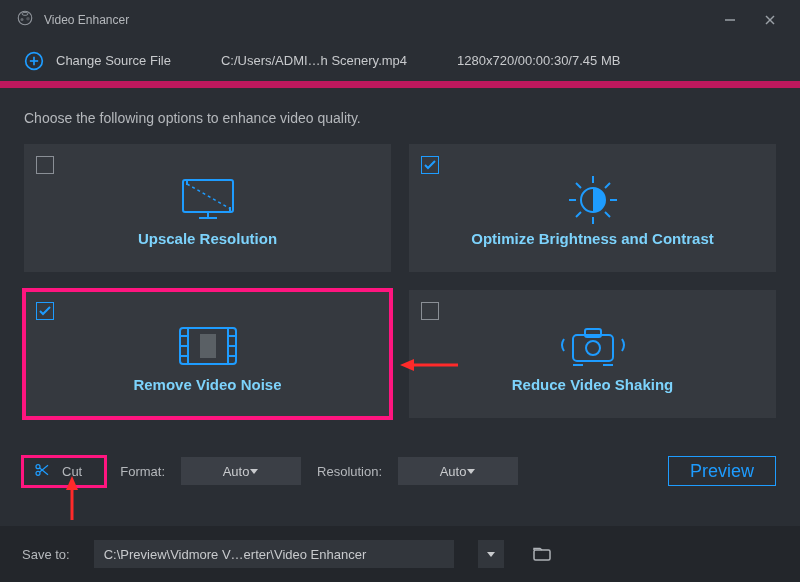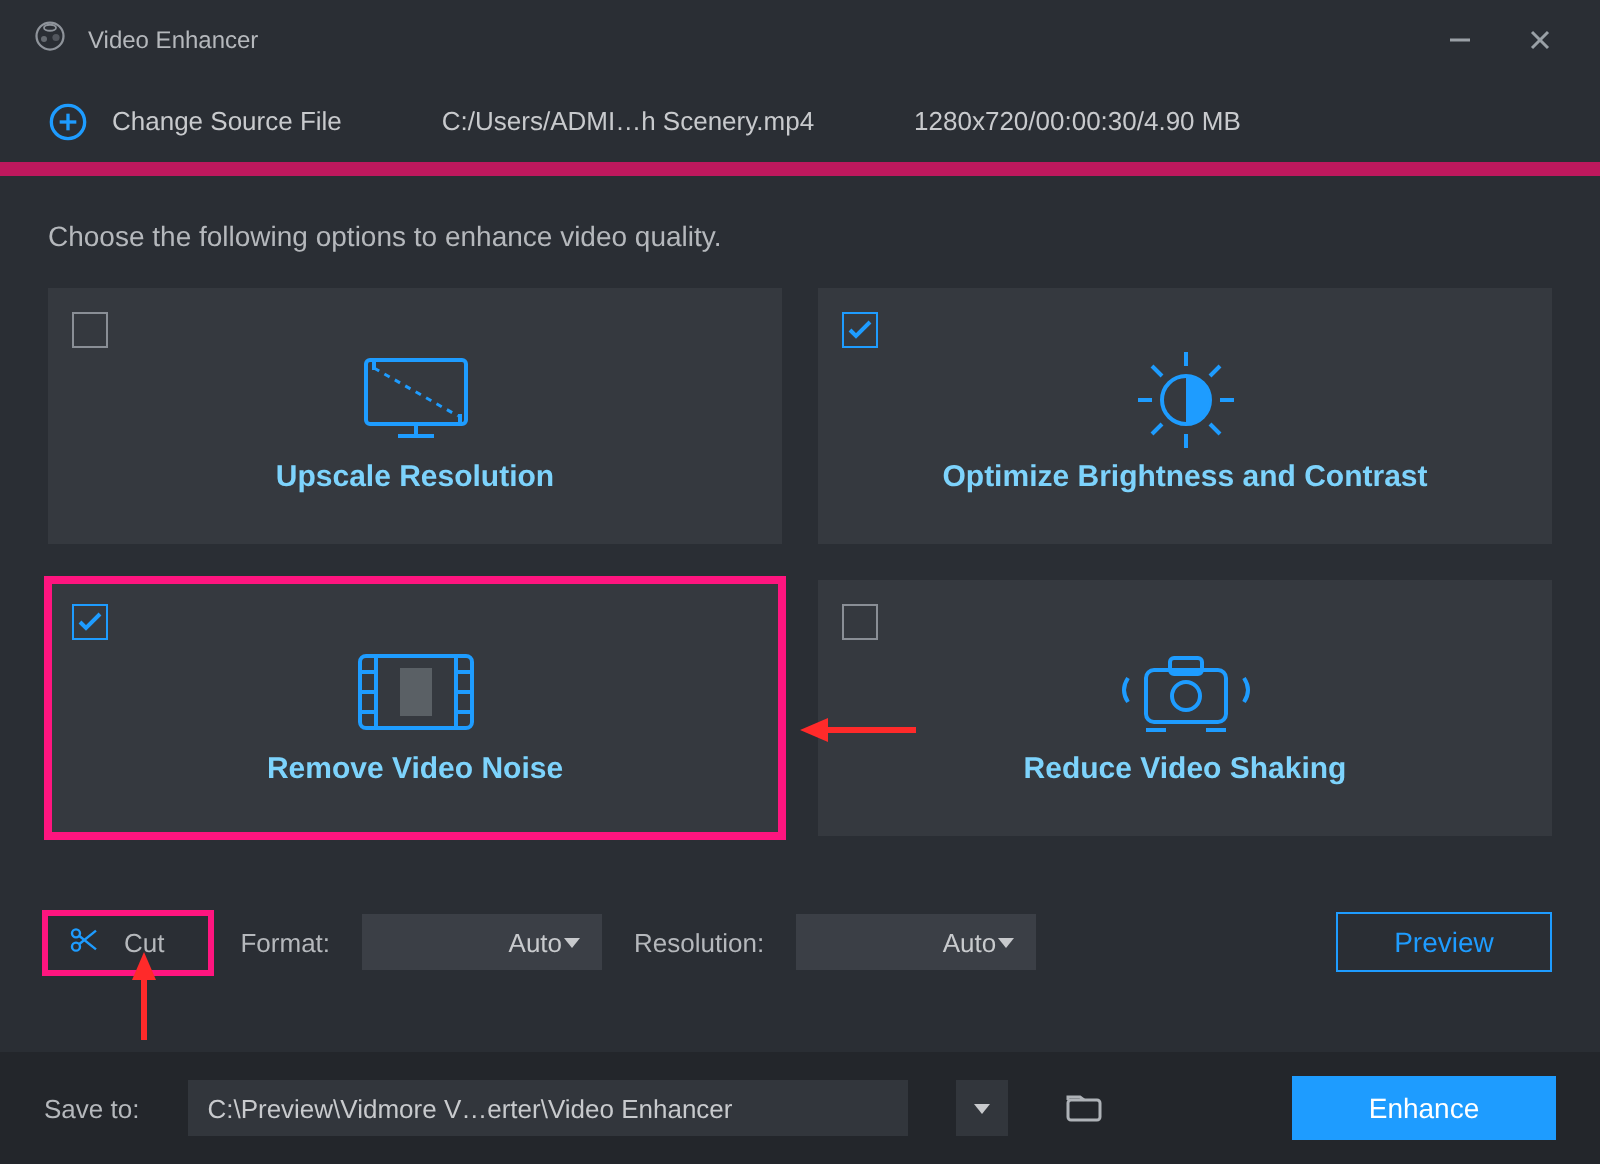--- a/index.html
+++ b/index.html
@@ -32,24 +32,24 @@
   .card.checked .chk svg { display:block; width:12px; height:12px; }
   .card .icon-slot { height:60px; display:flex; align-items:center; justify-content:center; }
   .card .label { font-size:15px; color:#7dd3fc; font-weight:600; }
   .card.highlight { outline:4px solid #ff157f; outline-offset:-2px; }
 
   
   .ctrls { margin-top:38px; display:flex; align-items:center; gap:16px; font-size:13px; }
   .cut-btn { display:flex; align-items:center; gap:12px; padding:4px 22px 4px 10px; outline:3px solid #ff157f; }
   .cut-btn svg { width:16px; height:16px; }
   .ctrl-lbl { color:#b5b8bc; }
-  .dropdown { background:#3b3f46; height:28px; width:120px; display:flex; align-items:center; justify-content:flex-end; padding:0 10px; font-size:13px; color:#c8cacd; }
+  .dropdown { background:#3b3f46; height:28px; width:120px; display:flex; align-items:center; justify-content:center; padding:0 10px; font-size:13px; color:#c8cacd; }
   .dropdown svg { width:10px; height:10px; }
   .ctrls-spacer { flex:1; }
-  .preview-btn { border:1px solid #1e9cff; color:#1e9cff; background:transparent; height:30px; width:108px; display:flex; align-items:center; justify-content:center; font-size:14px; }
+  .preview-btn { border:1px solid #1e9cff; color:#1e9cff; background:transparent; height:30px; width:108px; display:flex; align-items:center; justify-content:center; font-size:18px; }
 
   
   .bottom { height:56px; background:#23262b; display:flex; align-items:center; padding:0 22px; gap:24px; font-size:13px; }
   .saveto-lbl { color:#b5b8bc; }
   .path-box { background:#32363c; height:28px; flex:0 0 360px; display:flex; align-items:center; padding:0 10px; color:#c8cacd; }
   .sq-btn { height:28px; width:28px; background:#32363c; display:flex; align-items:center; justify-content:center; }
   .sq-btn.caret { width:26px; }
   .bottom-spacer { flex:1; }
   .enhance-btn { background:#1e9cff; color:#fff; height:32px; width:132px; display:flex; align-items:center; justify-content:center; font-size:14px; }
 
@@ -92,21 +92,21 @@
       <span class="plus-circle">
         <svg viewBox="0 0 24 24">
             <circle cx="12" cy="12" r="10" fill="none" stroke="#1e9cff" stroke-width="2"></circle>
             <line x1="12" y1="7" x2="12" y2="17" stroke="#1e9cff" stroke-width="2"></line>
             <line x1="7" y1="12" x2="17" y2="12" stroke="#1e9cff" stroke-width="2"></line>
           </svg>
       </span>
       <span>Change Source File</span>
     </div>
     <span>C:/Users/ADMI…h Scenery.mp4</span>
-    <span>1280x720/00:00:30/4.90 MB</span>
+    <span>1280x720/00:00:30/7.45 MB</span>
   </div>
 
   <div class="main">
     <div class="instruction">Choose the following options to enhance video quality.</div>
 
     <div class="grid">
 
       <div class="card">
         <div class="chk"></div>
         <div class="icon-slot">
@@ -235,23 +235,20 @@
           <polygon points="1,3 9,3 5,8" fill="#c8cacd"></polygon>
         </svg>
     </div>
     <div class="sq-btn" style="background:transparent;">
       <svg width="18" height="14" viewBox="0 0 18 14">
           <rect x="1" y="3" width="16" height="10" rx="1.5" fill="none" stroke="#aeb2b7" stroke-width="1.5"></rect>
           <path d="M1 3 L1 1.5 L7 1.5 L9 3" fill="none" stroke="#aeb2b7" stroke-width="1.5"></path>
         </svg>
     </div>
     <div class="bottom-spacer"></div>
-    <div class="enhance-btn">
-      <span>Enhance</span>
-    </div>
   </div>
 
   <svg class="arrow-svg" style="left:400px; top:355px;" width="60" height="20" viewBox="0 0 60 20">
     <line x1="58" y1="10" x2="10" y2="10" stroke="#ff2a2a" stroke-width="3"></line>
     <polygon points="0,10 14,4 14,16" fill="#ff2a2a"></polygon>
   </svg>
   <svg class="arrow-svg" style="left:62px; top:476px;" width="20" height="46" viewBox="0 0 20 46">
     <line x1="10" y1="44" x2="10" y2="10" stroke="#ff2a2a" stroke-width="3"></line>
     <polygon points="10,0 4,14 16,14" fill="#ff2a2a"></polygon>
   </svg>

